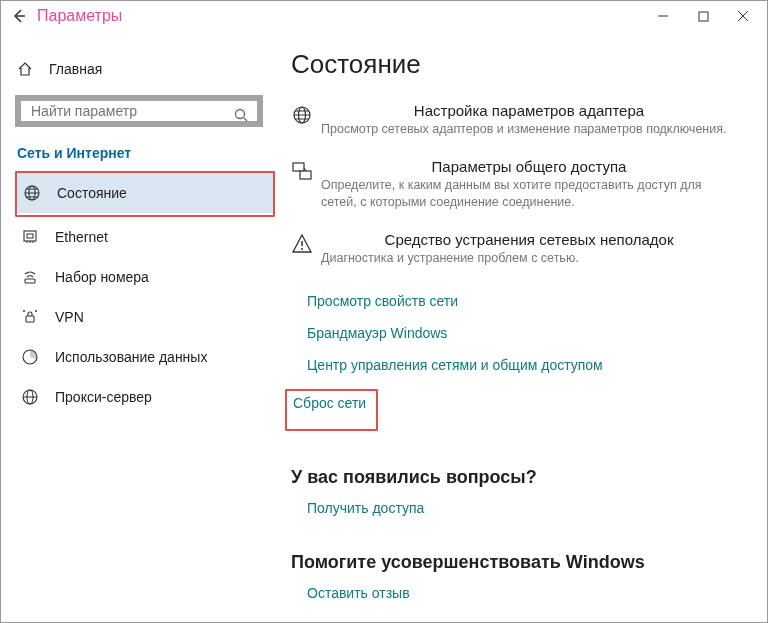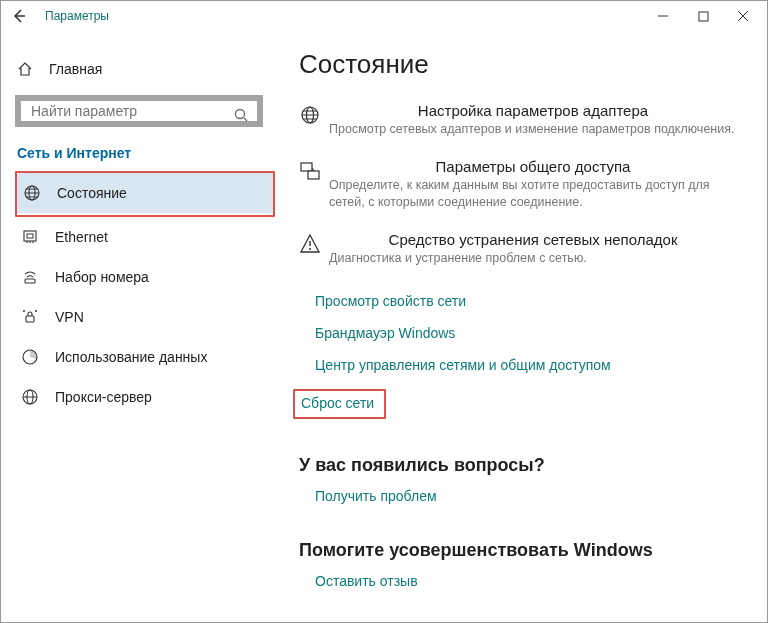--- a/index.html
+++ b/index.html
@@ -1,23 +1,23 @@
 <!DOCTYPE html>
 <html><head>
 <meta charset="utf-8">
 <style>
 * { margin: 0; padding: 0; box-sizing: border-box; font-family: "Segoe UI", Tahoma, sans-serif; }
 body { background: #fff; width: 768px; height: 623px; overflow: hidden; }
 .window { width: 100%; height: 100%; border: 1px solid #999; background: #fff; display: flex; flex-direction: column; }
 .titlebar { height: 30px; display: flex; align-items: center; padding: 0 4px; }
 .tb-back { width: 28px; height: 28px; display: flex; align-items: center; justify-content: center; cursor: pointer; }
-.tb-title { font-size: 12px; color: #0f766e; margin-left: 12px; flex: 1; }
+.tb-title { font-size: 16px; color: #ec4899; margin-left: 4px; flex: 1; }
 .tb-controls { display: flex; }
 .tb-btn { width: 40px; height: 28px; display: flex; align-items: center; justify-content: center; cursor: pointer; }
-.body { flex: 1; display: flex; overflow: hidden; gap: 8px; }
+.body { flex: 1; display: flex; overflow: hidden; }
 .sidebar { width: 280px; padding: 10px 6px 10px 14px; }
 .home-row { display: flex; align-items: center; height: 36px; margin: 10px 0 8px 0; cursor: pointer; }
 .home-row .icon { width: 20px; display: flex; justify-content: center; }
 .home-row .label { margin-left: 14px; font-size: 14px; color: #222; }
 .search-box { position: relative; width: 248px; height: 32px; border: 6px solid #a3a3a3; margin: 6px 0 18px 0; }
 .search-box input { border: none; outline: none; width: 100%; height: 100%; padding: 0 30px 0 10px; font-size: 14px; background: transparent; }
 .search-icon { position: absolute; right: 8px; top: 6px; color: #666; }
 .section-hdr { font-size: 14px; font-weight: 600; color: #0369a1; margin: 4px 0 10px 2px; }
 .nav-item { display: flex; align-items: center; height: 40px; padding-left: 4px; cursor: pointer; font-size: 14px; color: #222; }
 .nav-item .icon { width: 22px; display: flex; justify-content: center; color: #444; }
@@ -26,21 +26,21 @@
 .highlight-red { border: 2px solid #d9534f; border-radius: 1px; }
 .highlight-nav { padding-bottom: 2px; }
 .content { flex: 1; padding: 18px 30px 20px 10px; overflow-y: auto; }
 .page-title { font-size: 26px; font-weight: 400; color: #222; margin-bottom: 22px; }
 .option-row { display: flex; margin-bottom: 20px; }
 .option-row .icon { width: 30px; color: #333; padding-top: 2px; }
 .option-row .txt { flex: 1; }
 .option-row .ot-title { font-size: 15px; color: #222; margin-bottom: 2px; text-align: center; }
 .option-row .ot-sub { font-size: 12.5px; color: #777; line-height: 1.35; }
 .link { display: inline-block; color: #0f7b7b; font-size: 14px; margin: 6px 0 10px 16px; cursor: pointer; }
-.link-box { display: inline-block; padding: 4px 10px 6px 6px; margin-left: -6px; }
+.link-box { display: inline-block; padding: 4px 10px 18px 6px; margin-left: -6px; }
 .q-title { font-size: 18px; font-weight: 600; color: #222; margin-top: 26px; margin-bottom: 6px; }
 svg { display: block; }
 </style>
 </head>
 <body>
 
 <div class="window">
 
   <div class="titlebar">
     <div class="tb-back">
@@ -206,20 +206,20 @@
           <div class="ot-sub">Диагностика и устранение проблем с сетью.</div>
         </div>
       </div>
 
       <div><span class="link">Просмотр свойств сети</span></div>
       <div><span class="link">Брандмауэр Windows</span></div>
       <div><span class="link">Центр управления сетями и общим доступом</span></div>
       <div><span class="link link-box highlight-red">Сброс сети</span></div>
 
       <div class="q-title">У вас появились вопросы?</div>
-      <div><span class="link">Получить проблем</span></div>
+      <div><span class="link">Получить доступа</span></div>
 
       <div class="q-title">Помогите усовершенствовать Windows</div>
       <div><span class="link">Оставить отзыв</span></div>
     </div>
   </div>
 
 </div>
 
 </body></html>

